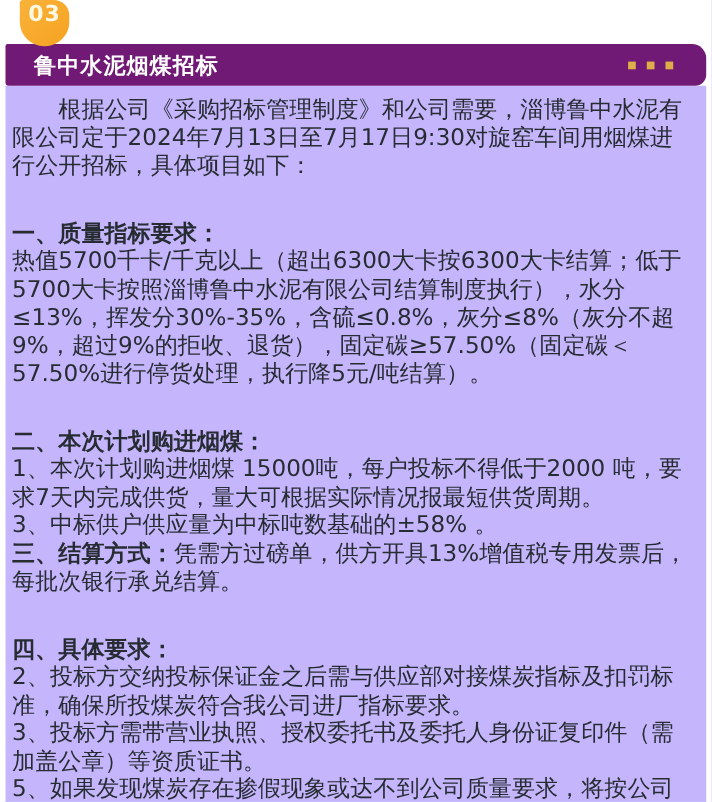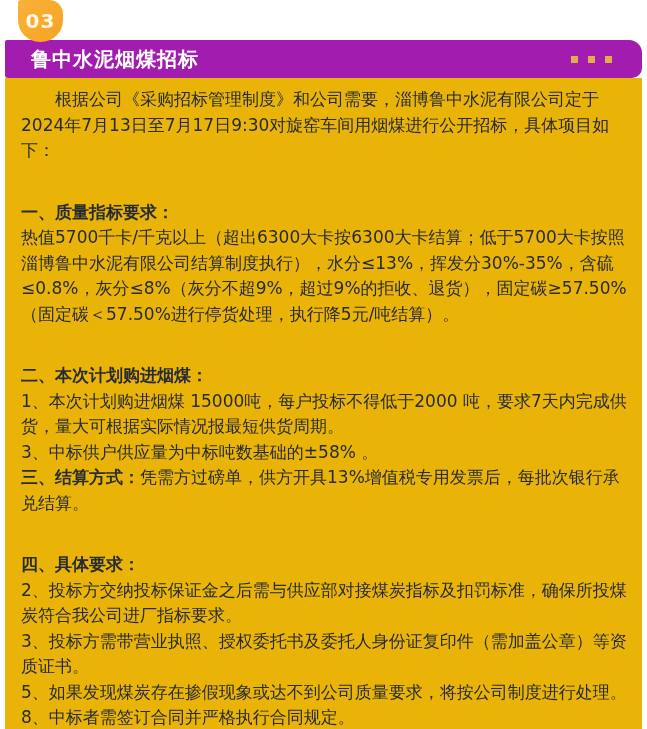--- a/index.html
+++ b/index.html
@@ -12,36 +12,36 @@
   }
   .page { position: absolute; inset: 0; }
 
   
   .badge {
     position: absolute;
     left: 18px; top: 0;
     width: 45px; height: 42px;
     background: linear-gradient(135deg, #f9b23a 0%, #f6a321 100%);
     border-radius: 3px 14px 22px 22px;
-    display: flex; align-items: center; justify-content: center;
+    display: flex; justify-content: center;
     z-index: 3;
   }
   .badge span {
     color: #fff8e2;
     font-weight: bold;
     font-size: 20px;
     letter-spacing: 1px;
   }
 
   
   .titlebar {
     position: absolute;
     left: 5px; right: 5px; top: 40px;
     height: 38px;
-    background: #a21caf;
+    background: #701a75;
     border-radius: 2px 13px 10px 3px;
     display: flex; align-items: center;
     z-index: 2;
   }
   .titlebar .title {
     color: #ffffff;
     font-weight: bold;
     font-size: 20px;
     padding-left: 26px;
     letter-spacing: 1px;
@@ -54,24 +54,24 @@
   .dots i {
     display: block;
     width: 7px; height: 7px;
     background: #dfae49;
   }
 
   
   .content {
     position: absolute;
     left: 5px; right: 5px; top: 78px; bottom: 0;
-    background: #eab308;
-    padding: 9px 12px 0 16px;
+    background: #c4b5fd;
+    padding: 9px 12px 0 6px;
     color: #272c33;
-    font-size: 17px;
+    font-size: 21px;
     line-height: 25.5px;
     overflow: hidden;
   }
   .para { margin: 0; }
   .indent { text-indent: 2em; }
   .heading { font-weight: bold; margin-top: 36px; }
   .lead { font-weight: bold; text-align: center; }
 </style>
 </head>
 <body>

